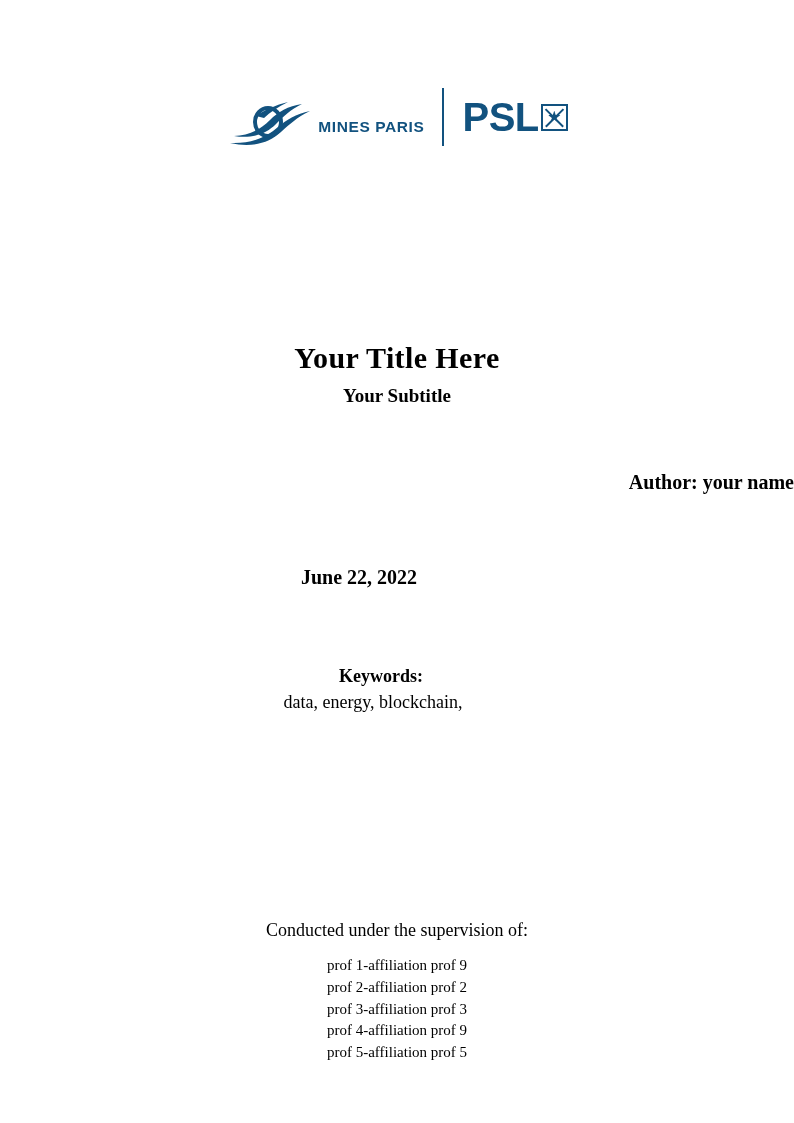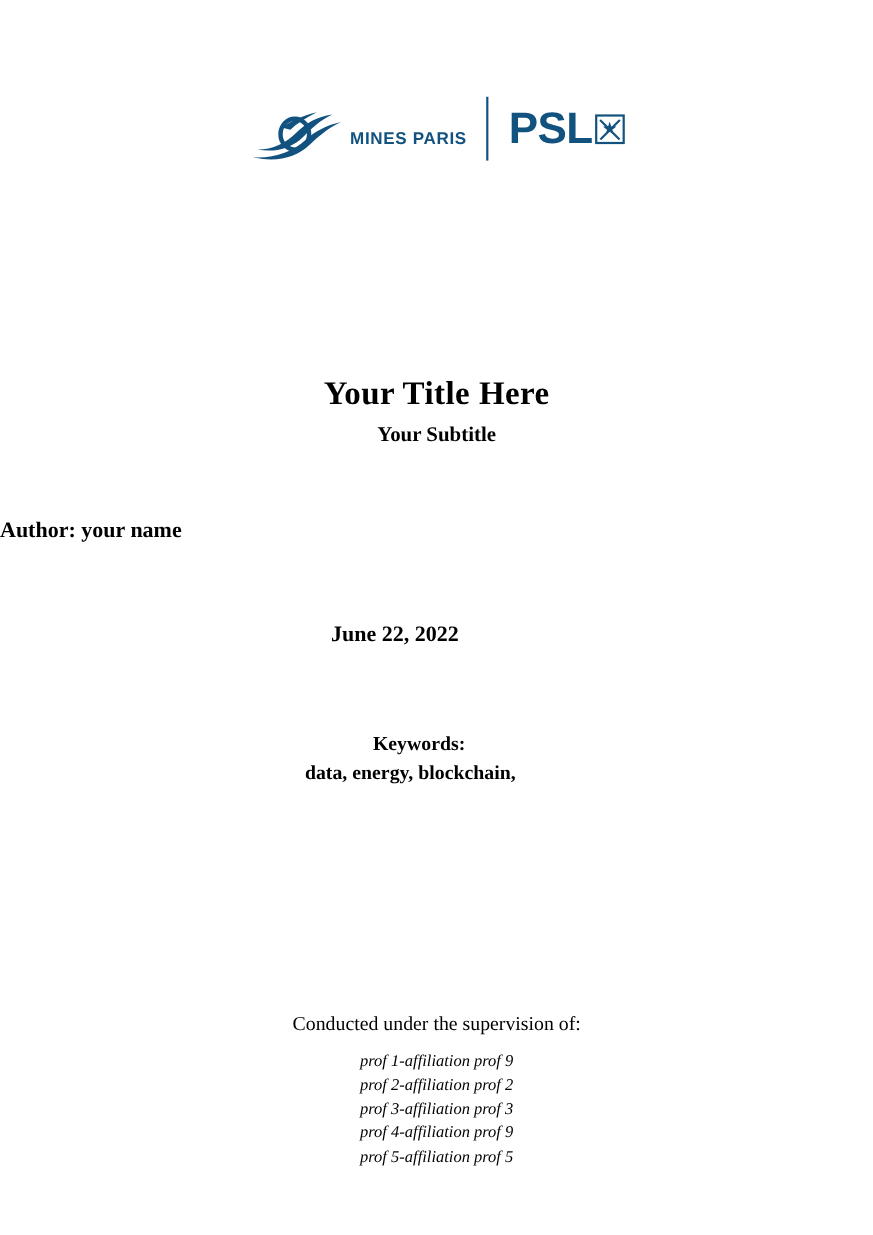--- a/index.html
+++ b/index.html
@@ -127,21 +127,21 @@
     font-size: 19px;
     font-weight: bold;
     margin: 9px 0 0 0;
   }
 
   .author-line {
     position: absolute;
     top: 471px;
     left: 0;
     width: 794px;
-    text-align: left;
+    text-align: right;
     font-size: 20px;
     font-weight: bold;
   }
   .date-line {
     position: absolute;
     top: 566px;
     left: 0;
     width: 718px;
     text-align: center;
     font-size: 20px;
@@ -155,21 +155,21 @@
     width: 762px;
     text-align: center;
   }
   .keywords-title {
     font-size: 18px;
     font-weight: bold;
     margin: 0;
   }
   .keywords-list {
     font-size: 18px;
-    font-weight: bold;
+    font-weight: normal;
     margin: 5px 16px 0 0;
   }
 
   
   .supervision-block {
     position: absolute;
     top: 920px;
     left: 0;
     width: 794px;
     text-align: center;
@@ -180,21 +180,20 @@
   }
   .supervisor-table {
     margin: 0 auto;
     border-collapse: collapse;
     font-size: 15px;
   }
   .supervisor-table td {
     padding: 1px 0;
     line-height: 1.32;
     white-space: nowrap;
-    font-style: italic;
   }
   .col-name { text-align: left; padding-right: 26px; }
   .col-dash { text-align: center; padding-right: 26px; }
   .col-aff  { text-align: left; }
 </style>
 </head>
 <body>
 
 <div class="page">
 

